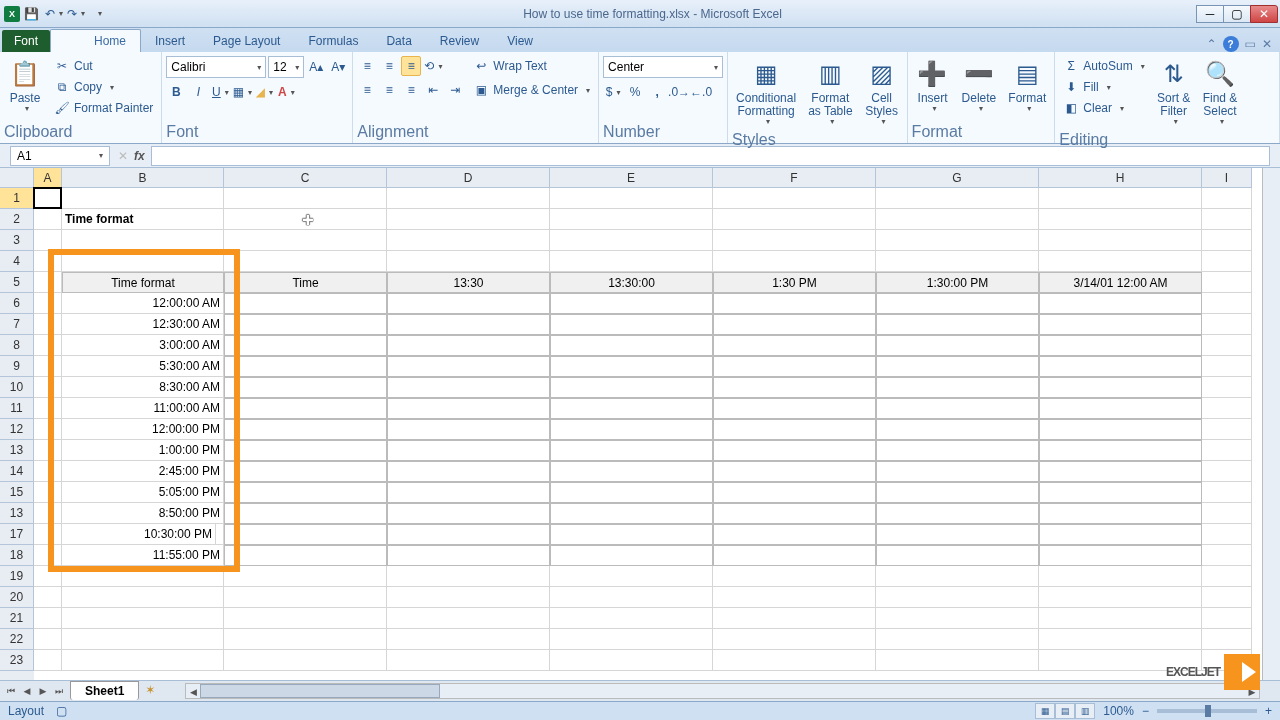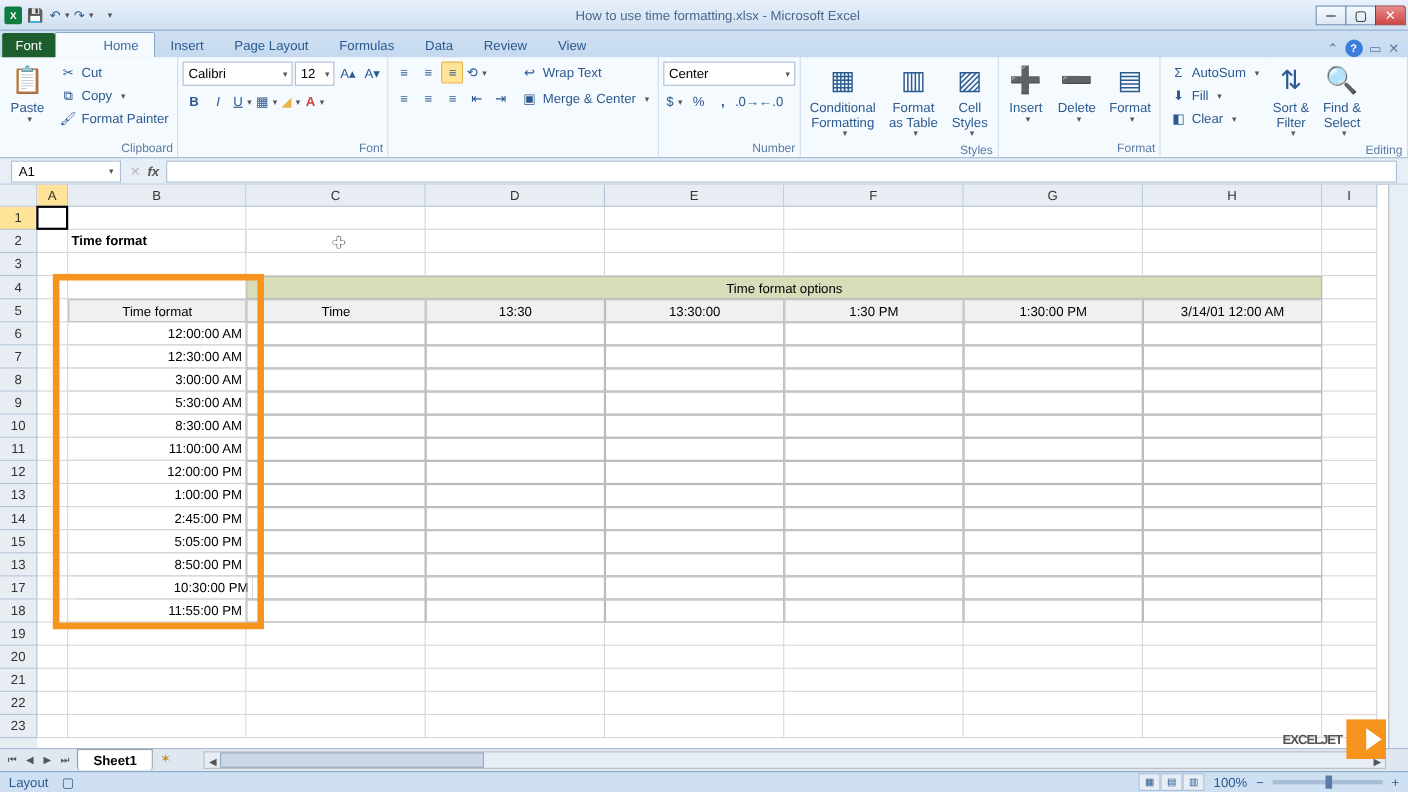--- a/index.html
+++ b/index.html
@@ -20,21 +20,21 @@
 .tab { padding: 4px 14px; color: #2c5a8f; cursor: pointer; font-size: 12px; }
 .tab-file { background: #1e5e2e; color: white; border-radius: 2px 2px 0 0; padding: 4px 12px; }
 .tab-active { background: #f5faff; border: 1px solid #8ba8c9; border-bottom: none; border-radius: 2px 2px 0 0; color: #3c6ca3; padding-left: 43px; }
 .tab-help-area { margin-left: auto; display: flex; align-items: center; gap: 6px; padding-right: 8px; }
 .help-icon { width: 16px; height: 16px; background: #3b7dd8; color: white; border-radius: 50%; display: flex; align-items: center; justify-content: center; font-size: 10px; font-weight: bold; }
 
 
 .ribbon { height: 92px; background: #f5faff; border-bottom: 1px solid #8ba8c9; display: flex; }
 .group { border-right: 1px solid #cddced; display: flex; flex-direction: column; padding: 2px 4px 0 4px; }
 .group-content { flex: 1; display: flex; align-items: flex-start; gap: 4px; padding-top: 2px; }
-.group-label { text-align: right; color: #5a7ba3; font-size: 11px; padding: 2px 0; position: relative; }
+.group-label { text-align: left; color: #5a7ba3; font-size: 16px; padding: 2px 0; position: relative; }
 
 .big-btn { display: flex; flex-direction: column; align-items: center; justify-content: center; padding: 2px 4px; color: #2c5a8f; cursor: pointer; min-width: 42px; text-align: center; line-height: 1.1; }
 .big-btn .icon-lg { width: 32px; height: 32px; display: flex; align-items: center; justify-content: center; font-size: 24px; margin-bottom: 2px; }
 .vstack { display: flex; flex-direction: column; gap: 1px; }
 .small-btn { display: flex; align-items: center; gap: 4px; padding: 2px 4px; color: #2c5a8f; cursor: pointer; font-size: 11px; white-space: nowrap; }
 .hstack { display: flex; gap: 2px; align-items: center; }
 .icon-sm { width: 16px; height: 16px; display: inline-flex; align-items: center; justify-content: center; }
 .combo { border: 1px solid #a8bdd6; background: white; padding: 2px 4px; display: flex; align-items: center; justify-content: space-between; height: 22px; }
 .combo-font { width: 100px; }
 .combo-size { width: 36px; }
@@ -215,20 +215,21 @@
             <span class="icon-sm">↩</span>
             <span>Wrap Text</span>
           </div>
         <div class="small-btn">
             <span class="icon-sm">▣</span>
             <span>Merge &amp; Center</span>
             <span class="dd-arrow">▾</span>
           </div>
       </div>
     </div>
+    <div class="group-label">Alignment</div>
   </div>
 
   <div class="group">
     <div class="group-content vstack" style="gap:4px">
       <div class="combo combo-num">
           <span>Center</span>
           <span class="dd-arrow">▾</span>
         </div>
       <div class="hstack">
         <div class="btn-toggle">$<span class="dd-arrow">▾</span></div>
@@ -580,21 +581,20 @@
           <div class="cell" style="left: 0px; top: 462px; width: 28px; height: 21px;"></div>
           <div class="cell" style="left: 28px; top: 462px; width: 162px; height: 21px;"></div>
           <div class="cell" style="left: 190px; top: 462px; width: 163px; height: 21px;"></div>
           <div class="cell" style="left: 353px; top: 462px; width: 163px; height: 21px;"></div>
           <div class="cell" style="left: 516px; top: 462px; width: 163px; height: 21px;"></div>
           <div class="cell" style="left: 679px; top: 462px; width: 163px; height: 21px;"></div>
           <div class="cell" style="left: 842px; top: 462px; width: 163px; height: 21px;"></div>
           <div class="cell" style="left: 1005px; top: 462px; width: 163px; height: 21px;"></div>
           <div class="cell" style="left: 1168px; top: 462px; width: 50px; height: 21px;"></div>
           <div class="cell" style="left: 28px; top: 21px; width: 162px; height: 21px; font-weight: bold;">Time format</div>
-          <div class="cell merged-hdr" style="left: 190px; top: 63px; width: 978px; height: 21px; justify-content: center;">Time format options</div>
           <div class="cell hdr-cell" style="left: 28px; top: 84px; width: 162px; height: 21px; justify-content: center;">Time format</div>
           <div class="cell hdr-cell" style="left: 190px; top: 84px; width: 163px; height: 21px; justify-content: center;">Time</div>
           <div class="cell hdr-cell" style="left: 353px; top: 84px; width: 163px; height: 21px; justify-content: center;">13:30</div>
           <div class="cell hdr-cell" style="left: 516px; top: 84px; width: 163px; height: 21px; justify-content: center;">13:30:00</div>
           <div class="cell hdr-cell" style="left: 679px; top: 84px; width: 163px; height: 21px; justify-content: center;">1:30 PM</div>
           <div class="cell hdr-cell" style="left: 842px; top: 84px; width: 163px; height: 21px; justify-content: center;">1:30:00 PM</div>
           <div class="cell hdr-cell" style="left: 1005px; top: 84px; width: 163px; height: 21px; justify-content: center;">3/14/01 12:00 AM</div>
           <div class="cell" style="left: 28px; top: 105px; width: 162px; height: 21px; justify-content: flex-end;">12:00:00 AM</div>
           <div class="cell" style="left: 190px; top: 105px; width: 163px; height: 21px; border: 1px solid rgb(187, 187, 187);"></div>
           <div class="cell" style="left: 353px; top: 105px; width: 163px; height: 21px; border: 1px solid rgb(187, 187, 187);"></div>
@@ -665,21 +665,21 @@
           <div class="cell" style="left: 679px; top: 294px; width: 163px; height: 21px; border: 1px solid rgb(187, 187, 187);"></div>
           <div class="cell" style="left: 842px; top: 294px; width: 163px; height: 21px; border: 1px solid rgb(187, 187, 187);"></div>
           <div class="cell" style="left: 1005px; top: 294px; width: 163px; height: 21px; border: 1px solid rgb(187, 187, 187);"></div>
           <div class="cell" style="left: 28px; top: 315px; width: 162px; height: 21px; justify-content: flex-end;">8:50:00 PM</div>
           <div class="cell" style="left: 190px; top: 315px; width: 163px; height: 21px; border: 1px solid rgb(187, 187, 187);"></div>
           <div class="cell" style="left: 353px; top: 315px; width: 163px; height: 21px; border: 1px solid rgb(187, 187, 187);"></div>
           <div class="cell" style="left: 516px; top: 315px; width: 163px; height: 21px; border: 1px solid rgb(187, 187, 187);"></div>
           <div class="cell" style="left: 679px; top: 315px; width: 163px; height: 21px; border: 1px solid rgb(187, 187, 187);"></div>
           <div class="cell" style="left: 842px; top: 315px; width: 163px; height: 21px; border: 1px solid rgb(187, 187, 187);"></div>
           <div class="cell" style="left: 1005px; top: 315px; width: 163px; height: 21px; border: 1px solid rgb(187, 187, 187);"></div>
-          <div class="cell" style="left: 34px; top: 336px; width: 162px; height: 21px; justify-content: flex-end;">10:30:00 PM</div>
+          <div class="cell" style="left: 20px; top: 336px; width: 162px; height: 21px; justify-content: flex-end;">10:30:00 PM</div>
           <div class="cell" style="left: 190px; top: 336px; width: 163px; height: 21px; border: 1px solid rgb(187, 187, 187);"></div>
           <div class="cell" style="left: 353px; top: 336px; width: 163px; height: 21px; border: 1px solid rgb(187, 187, 187);"></div>
           <div class="cell" style="left: 516px; top: 336px; width: 163px; height: 21px; border: 1px solid rgb(187, 187, 187);"></div>
           <div class="cell" style="left: 679px; top: 336px; width: 163px; height: 21px; border: 1px solid rgb(187, 187, 187);"></div>
           <div class="cell" style="left: 842px; top: 336px; width: 163px; height: 21px; border: 1px solid rgb(187, 187, 187);"></div>
           <div class="cell" style="left: 1005px; top: 336px; width: 163px; height: 21px; border: 1px solid rgb(187, 187, 187);"></div>
           <div class="cell" style="left: 28px; top: 357px; width: 162px; height: 21px; justify-content: flex-end;">11:55:00 PM</div>
           <div class="cell" style="left: 190px; top: 357px; width: 163px; height: 21px; border: 1px solid rgb(187, 187, 187);"></div>
           <div class="cell" style="left: 353px; top: 357px; width: 163px; height: 21px; border: 1px solid rgb(187, 187, 187);"></div>
           <div class="cell" style="left: 516px; top: 357px; width: 163px; height: 21px; border: 1px solid rgb(187, 187, 187);"></div>

